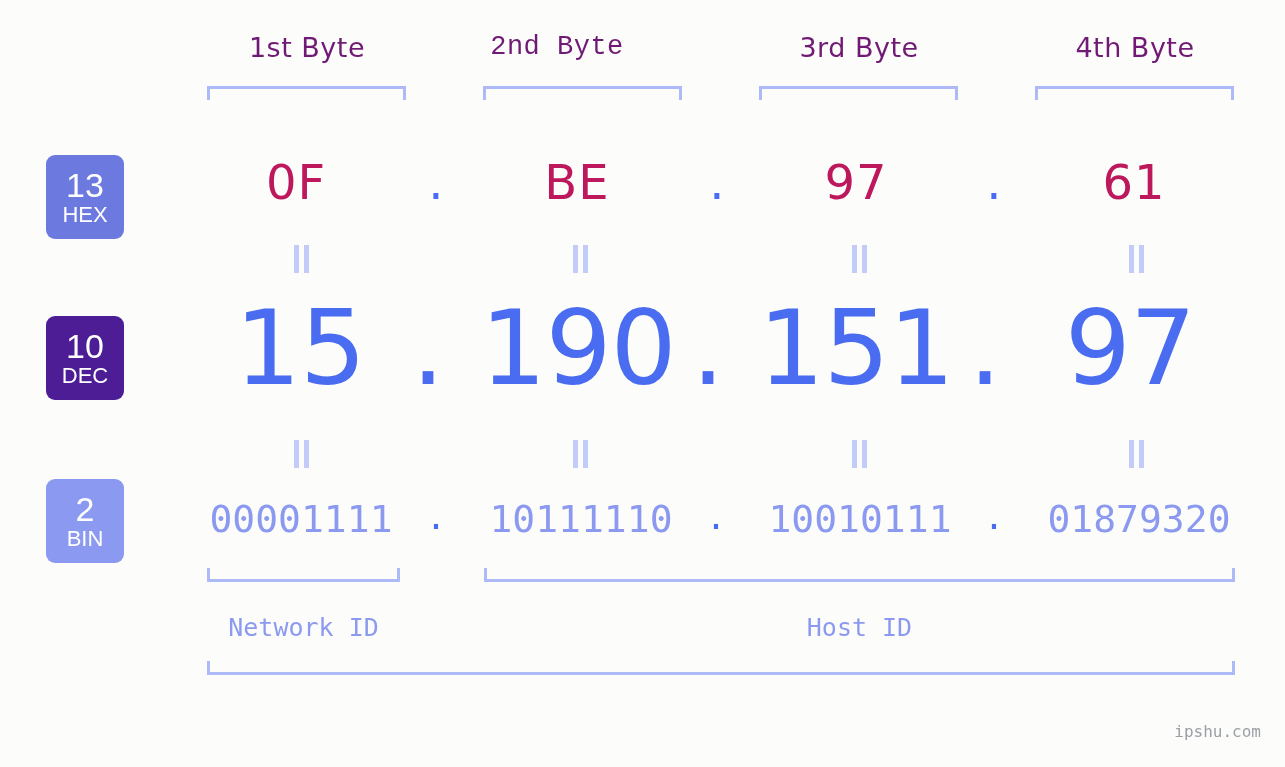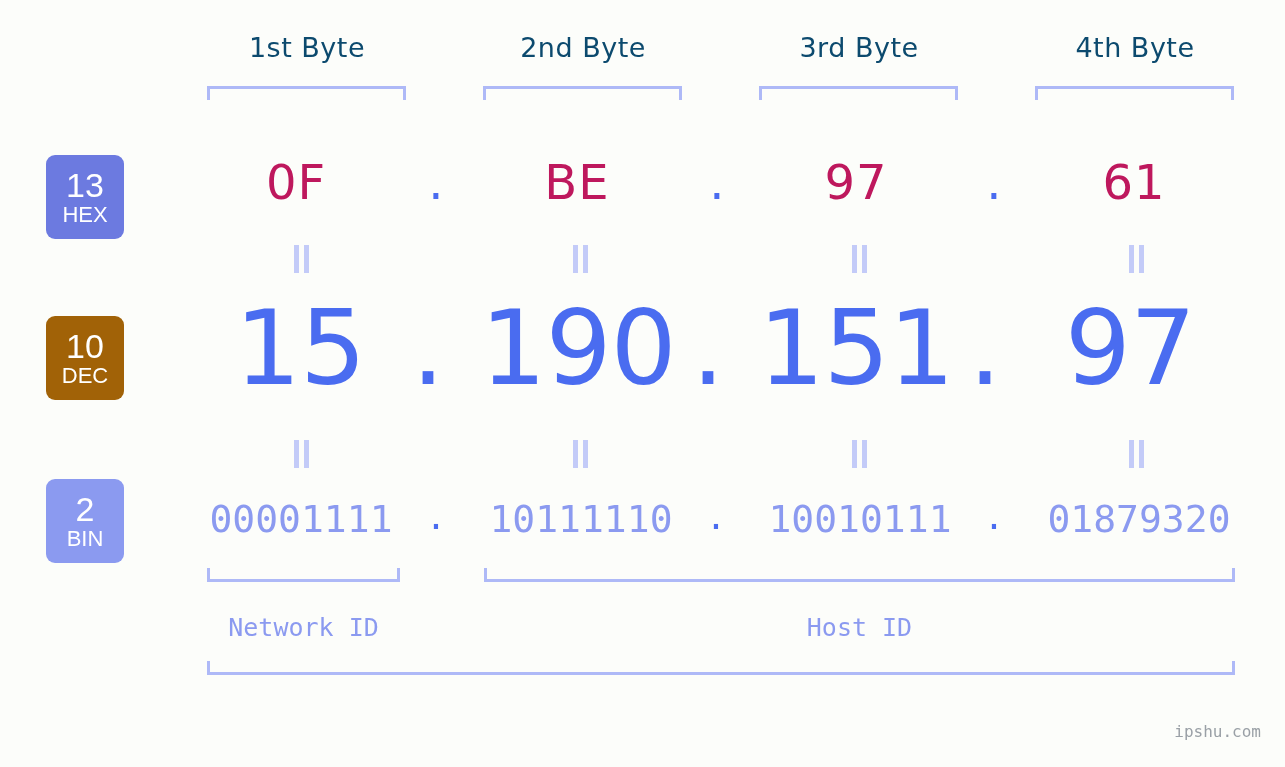--- a/index.html
+++ b/index.html
@@ -19,21 +19,21 @@
     height: 767px;
   }
 
   
   .byte-label {
     position: absolute;
     top: 32px;
     width: 200px;
     text-align: center;
     font-size: 27px;
-    color: #0c4a6e;
+    color: #701a75;
     font-family: "DejaVu Sans", sans-serif;
     letter-spacing: 0.5px;
     white-space: nowrap;
   }
 
   
   
   .bracket-down {
     position: absolute;
     height: 14px;
@@ -72,21 +72,21 @@
     font-weight: 400;
     font-family: "Liberation Sans", sans-serif;
     margin-bottom: 2px;
   }
   .badge .abbr {
     font-size: 22px;
     font-weight: 400;
     font-family: "Liberation Sans", sans-serif;
   }
   .badge-hex { top: 155px; background: #6c7ae0; }
-  .badge-dec { top: 316px; background: #a16207; }
+  .badge-dec { top: 316px; background: #4c1d95; }
   .badge-bin { top: 479px; background: #8b9af0; }
 
   
   .value-cell {
     position: absolute;
     text-align: center;
     white-space: nowrap;
   }
 
   
@@ -194,21 +194,21 @@
     color: #9aa0a6;
     font-family: "DejaVu Sans Mono", monospace;
   }
 </style>
 </head>
 <body>
 
 <div id="stage">
 
   <div class="byte-label" style="left:207px;">1st Byte</div>
-  <div class="byte-label" style="left:483px;">2nd Byte</div>
+  <div class="byte-label" style="left:457px;font-family:Liberation Mono, monospace;">2nd Byte</div>
   <div class="byte-label" style="left:759px;">3rd Byte</div>
   <div class="byte-label" style="left:1035px;">4th Byte</div>
 
   <div class="bracket-down" style="left:207px; top:86px; width:199px;"></div>
   <div class="bracket-down" style="left:483px; top:86px; width:199px;"></div>
   <div class="bracket-down" style="left:759px; top:86px; width:199px;"></div>
   <div class="bracket-down" style="left:1035px; top:86px; width:199px;"></div>
 
   <div class="badge badge-hex">
     <span class="num">13</span>

